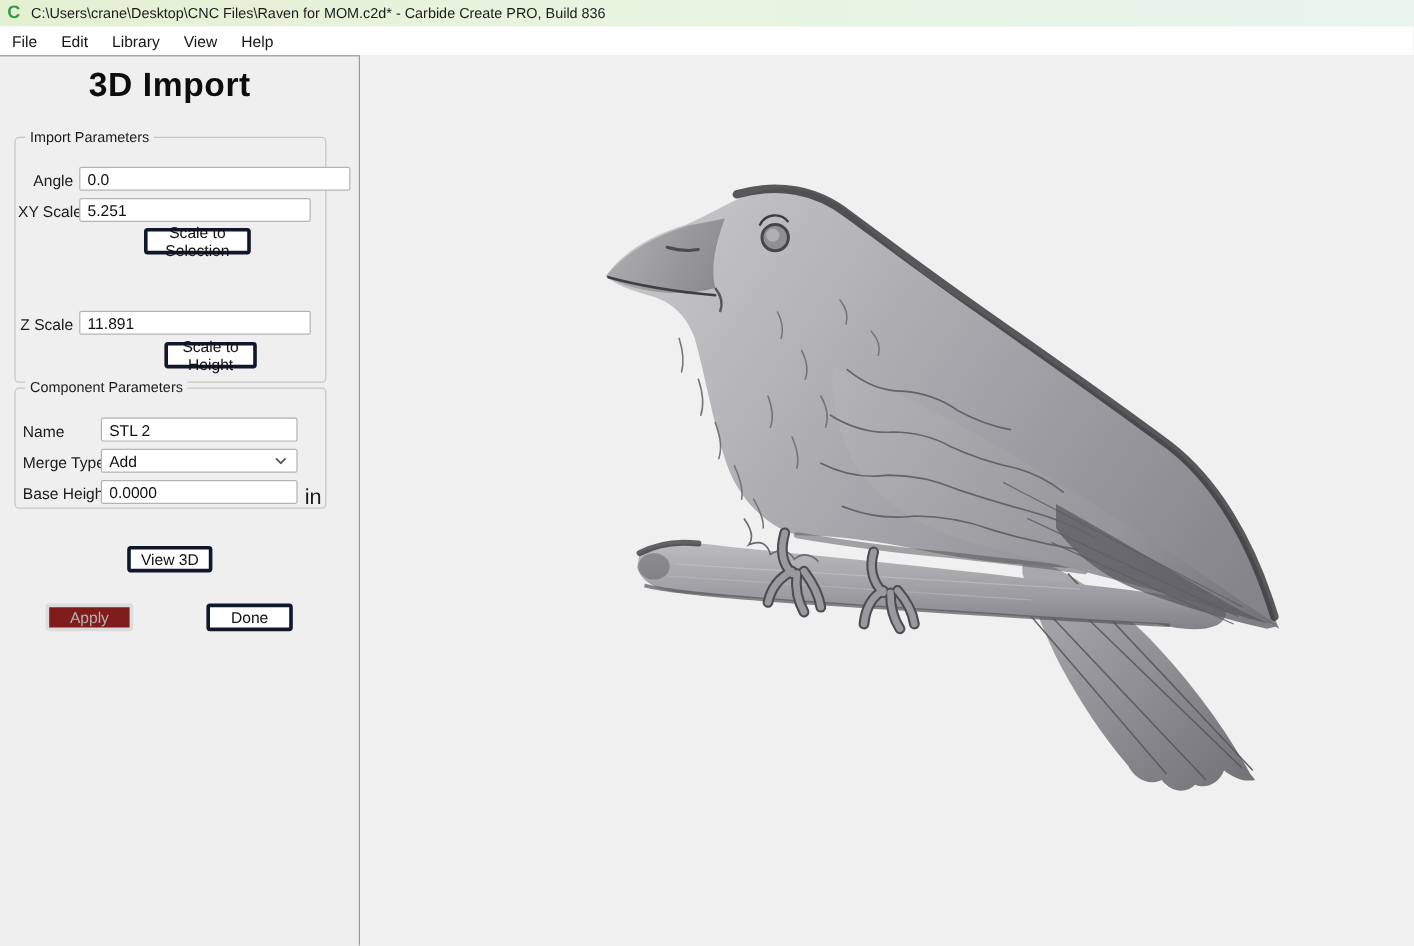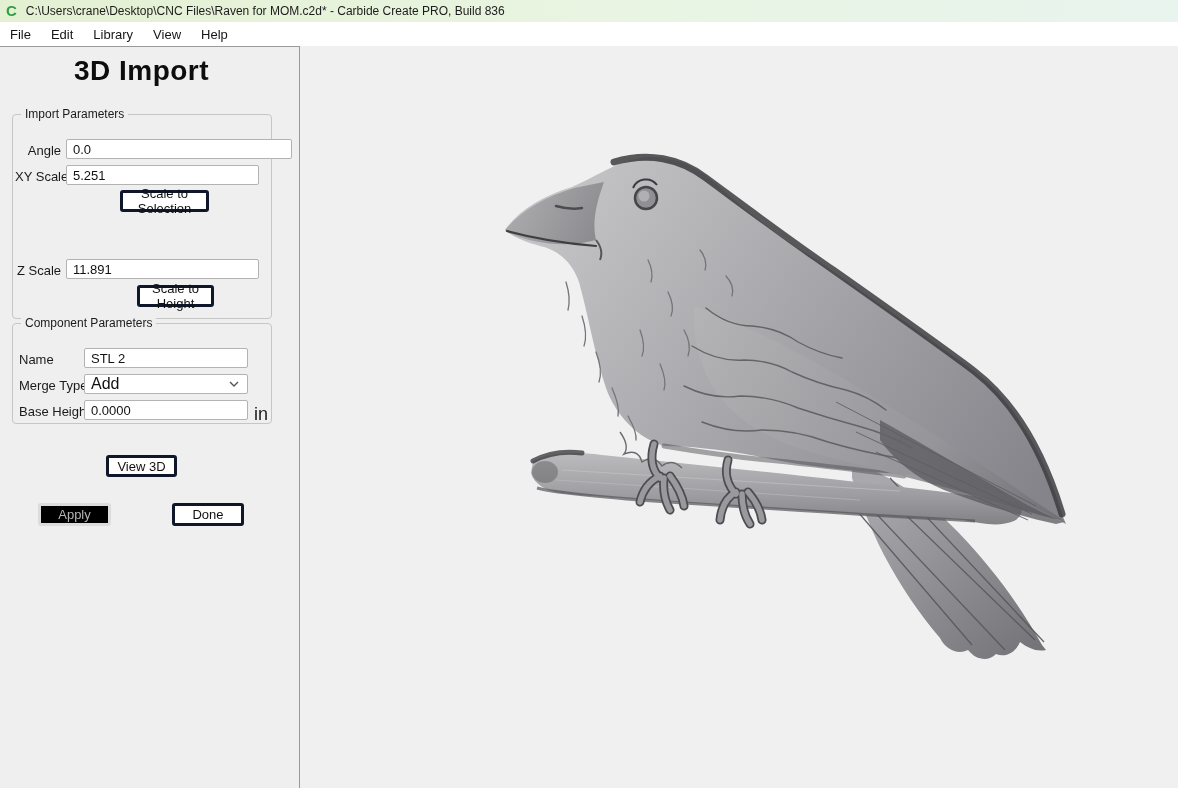--- a/index.html
+++ b/index.html
@@ -55,25 +55,25 @@
     border:1px solid #b3b3b3;border-radius:2px;background:#ffffff;
     font-family:"Liberation Sans",sans-serif;font-size:13px;color:#111;
     padding:1px 6px;outline:none;
   }
   .btn{
     position:absolute;box-sizing:border-box;
     background:#ffffff;border:3px solid #0f172a;border-radius:3px;
     font-family:"Liberation Sans",sans-serif;font-size:13px;color:#111;
     display:flex;align-items:center;justify-content:center;cursor:default;
   }
-  .btn.disabled{background:#000000;border-color:#dcdcdc;color:#b4b4b4;}
+  .btn.disabled{background:#7f1d1d;border-color:#dcdcdc;color:#b4b4b4;}
   .selectbox{
     position:absolute;box-sizing:border-box;height:20px;
     border:1px solid #b3b3b3;border-radius:2px;background:#ffffff;
-    font-size:16px;color:#111;display:flex;align-items:center;
+    font-size:13px;color:#111;display:flex;align-items:center;
     padding:0 6px;justify-content:space-between;
   }
   .chev{display:flex;align-items:center;margin-right:2px;}
   .unit-label{position:absolute;font-size:18px;color:#1a1a1a;}
   
   .canvas3d{
     position:absolute;top:46px;left:300px;width:878px;height:742px;
     background:#f0f0f0;
   }
   .canvas3d svg{position:absolute;top:0;left:0;}

